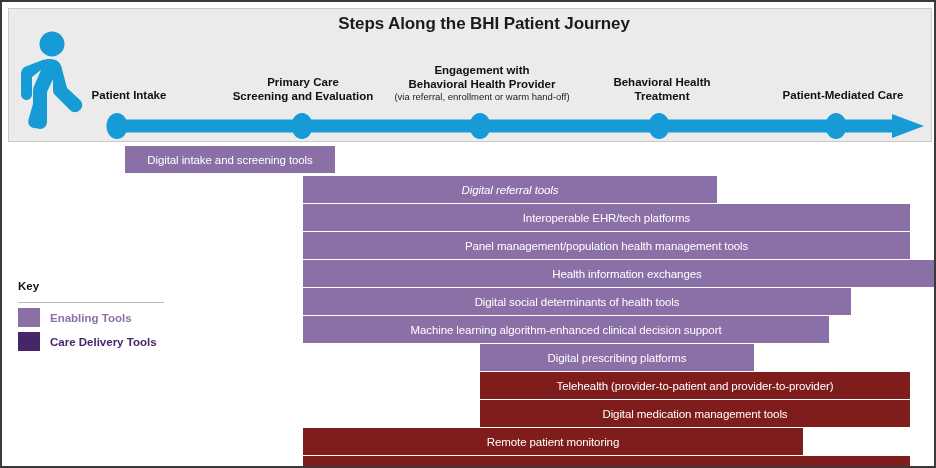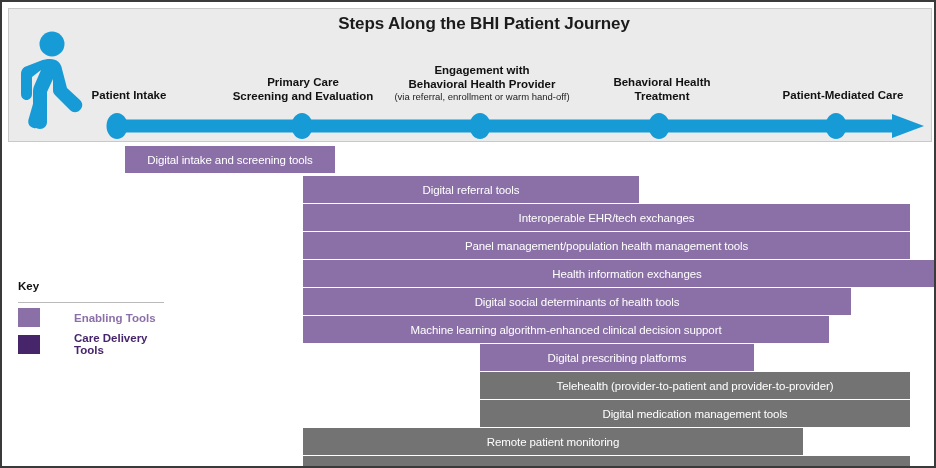--- a/index.html
+++ b/index.html
@@ -90,42 +90,41 @@
     align-items: center;
     justify-content: center;
     color: #ffffff;
     font-size: 11.5px;
     font-weight: normal;
     white-space: nowrap;
     box-sizing: border-box;
     letter-spacing: -0.1px;
   }
   .bar.enabling { background: #8b70a8; }
-  .bar.care { background: #737373; }
+  .bar.care { background: #7f1d1d; }
   
   #key-box {
     position: absolute;
     left: 16px;
     top: 278px;
     width: 160px;
     height: 68px;
   }
   #key-title {
     font-size: 11.5px;
     font-weight: bold;
     color: #111111;
     padding-bottom: 10px;
     border-bottom: 1px solid #b9b9b9;
     width: 146px;
   }
   .key-row {
     display: flex;
     align-items: center;
     margin-top: 5px;
-    gap: 24px;
   }
   .key-swatch {
     width: 22px;
     height: 19px;
     flex: 0 0 auto;
   }
   .key-swatch.enabling { background: #8b70a8; }
   .key-swatch.care { background: #46256b; }
   .key-label {
     margin-left: 10px;
@@ -183,25 +182,25 @@
   </div>
 
   <div class="step-label" style="left:841px; top:87px;">
     <span>Patient-Mediated Care</span>
   </div>
 
   <div id="bars">
       <div class="bar enabling" style="left: 123px; width: 210px; top: 4px;">
         <span>Digital intake and screening tools</span>
       </div>
-      <div class="bar enabling" style="left: 301px; width: 336px; top: 34px;">
+      <div class="bar enabling" style="left: 301px; width: 414px; top: 34px; font-style: italic;">
         <span>Digital referral tools</span>
       </div>
       <div class="bar enabling" style="left: 301px; width: 607px; top: 62px;">
-        <span>Interoperable EHR/tech exchanges</span>
+        <span>Interoperable EHR/tech platforms</span>
       </div>
       <div class="bar enabling" style="left: 301px; width: 607px; top: 90px;">
         <span>Panel management/population health management tools</span>
       </div>
       <div class="bar enabling" style="left: 301px; width: 648px; top: 118px;">
         <span>Health information exchanges</span>
       </div>
       <div class="bar enabling" style="left: 301px; width: 548px; top: 146px;">
         <span>Digital social determinants of health tools</span>
       </div>

